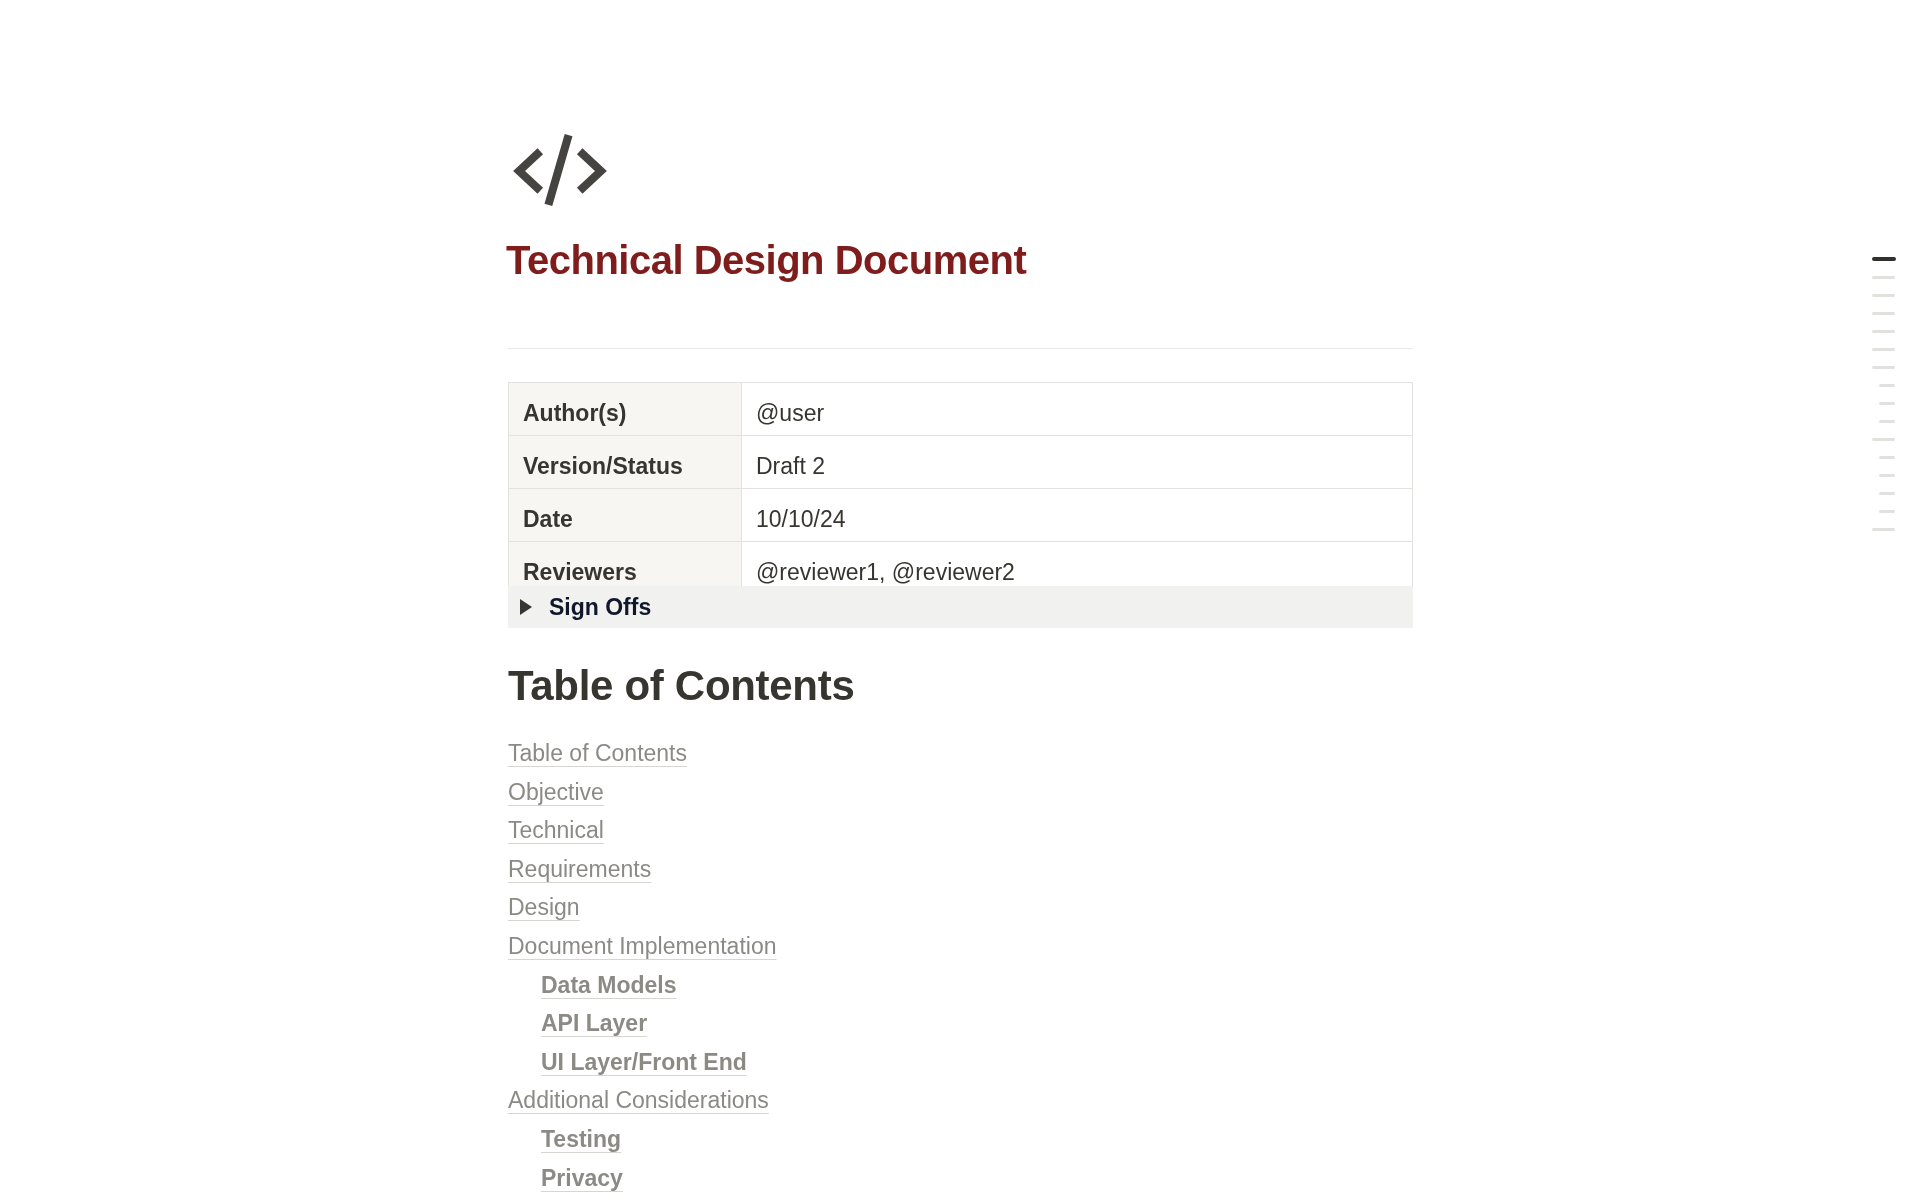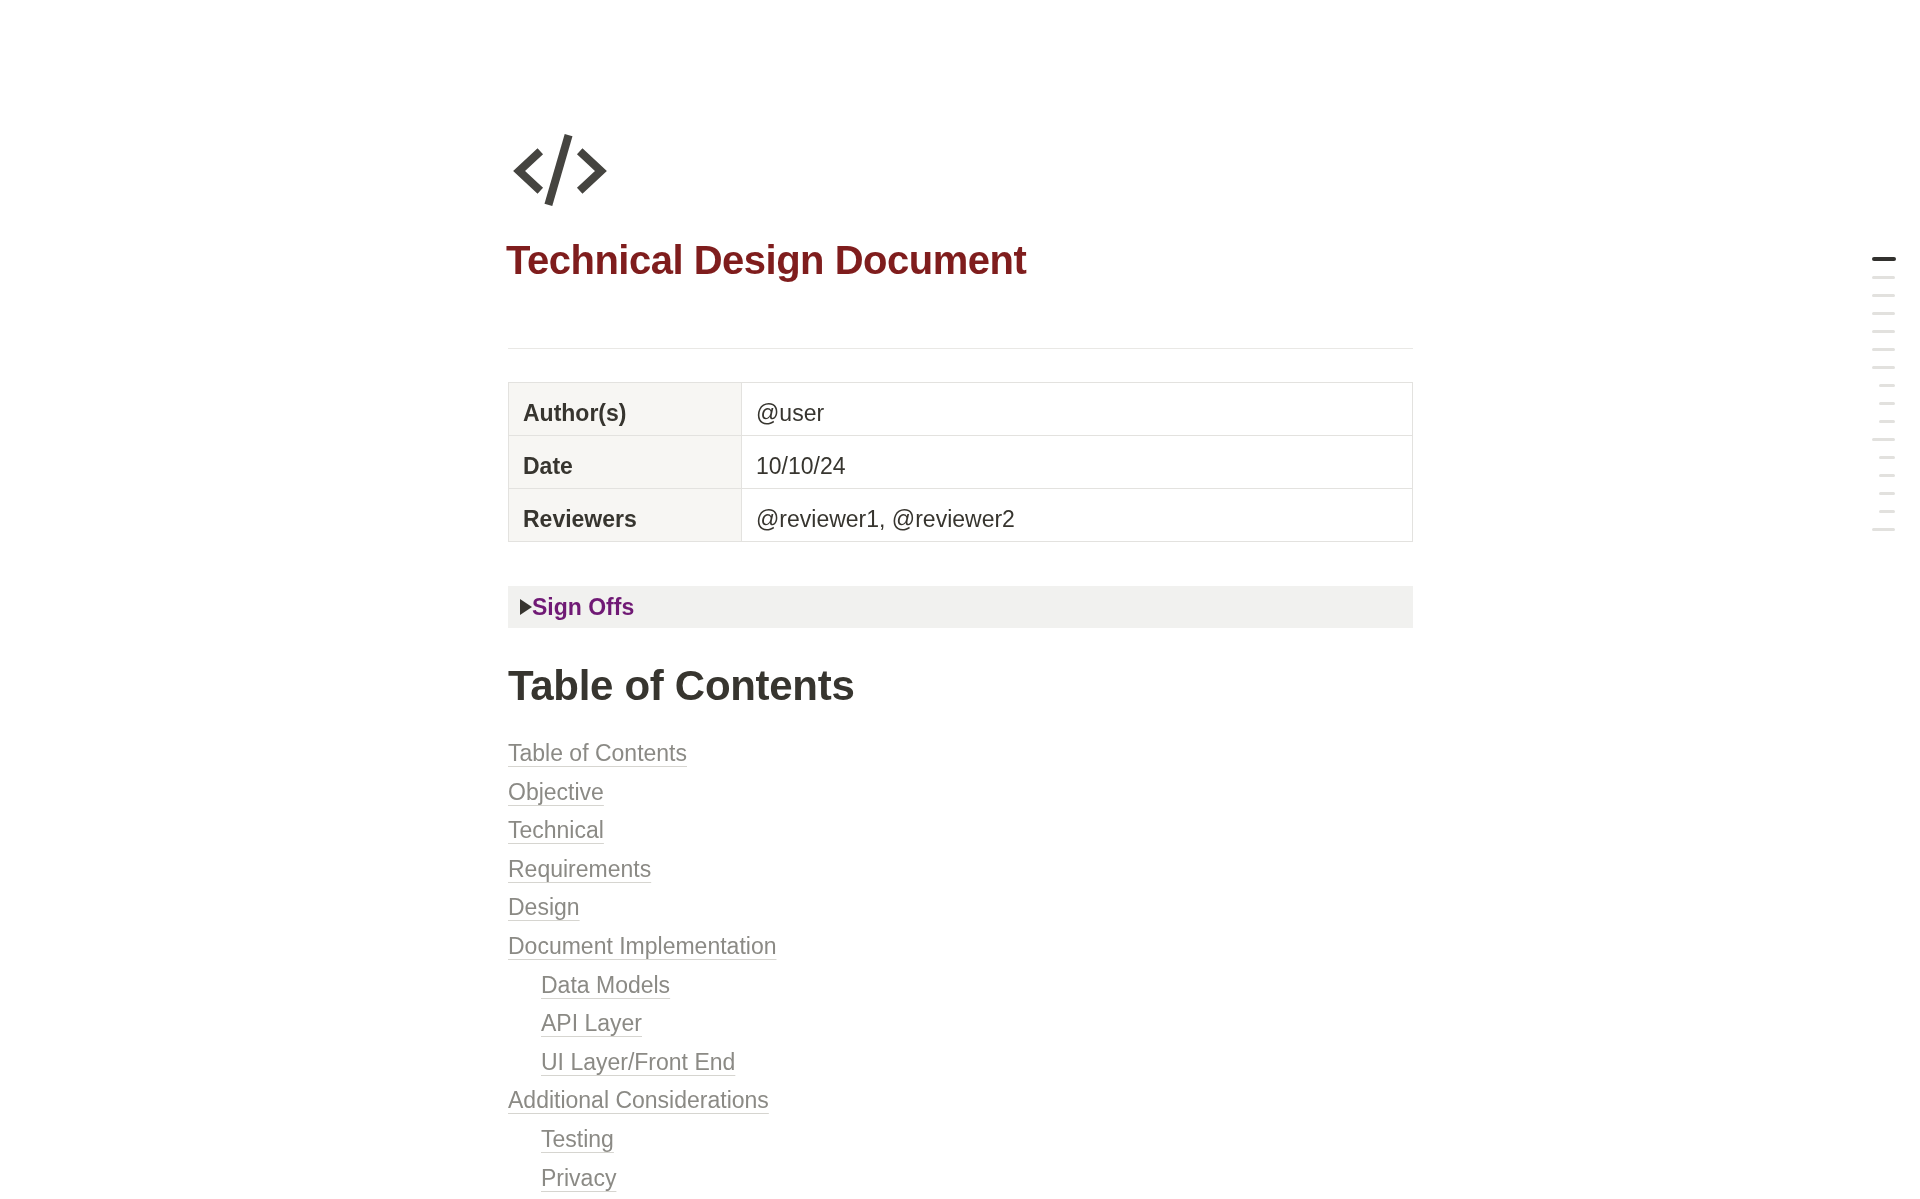--- a/index.html
+++ b/index.html
@@ -43,32 +43,32 @@
   .toggle-row{
     left:508px;top:586px;width:905px;height:42px;
     background:#f1f1ef;display:flex;align-items:center;cursor:pointer;
   }
   .toggle-arrow{
     margin-left:12px;width:0;height:0;
     border-left:12px solid #37352f;
     border-top:8px solid transparent;
     border-bottom:8px solid transparent;
   }
-  .toggle-label{margin-left:0;font-size:23px;font-weight:700;color:#701a75;}
+  .toggle-label{margin-left:17px;font-size:23px;font-weight:700;color:#0f172a;}
 
   
   .toc-heading{
     left:508px;top:662px;
     font-size:42px;font-weight:700;letter-spacing:-0.3px;color:#37352f;
   }
   .toc-list{left:508px;top:740px;width:905px;}
   .toc-item{
     height:38.6px;display:flex;align-items:flex-start;
   }
-  .toc-item.indent{padding-left:33px;}
+  .toc-item.indent{padding-left:33px;font-weight:bold;}
   .toc-link{
     font-size:23px;color:#8b8a85;cursor:pointer;
     text-decoration:underline;
     text-decoration-color:#d6d5d0;
     text-decoration-thickness:1px;
     text-underline-offset:5px;
   }
 
   
   .outline-rail{
@@ -95,20 +95,24 @@
 <div class="abs page-title">Technical Design Document</div>
 
 <div class="abs divider"></div>
 
 <table class="abs props-table">
   <tbody>
 
   <tr>
       <th>Author(s)</th>
       <td>@user</td>
+    </tr>
+      <tr>
+      <th>Version/Status</th>
+      <td>Draft 2</td>
     </tr>
       <tr>
       <th>Date</th>
       <td>10/10/24</td>
     </tr>
       <tr>
       <th>Reviewers</th>
       <td>@reviewer1, @reviewer2</td>
     </tr>
     </tbody>

